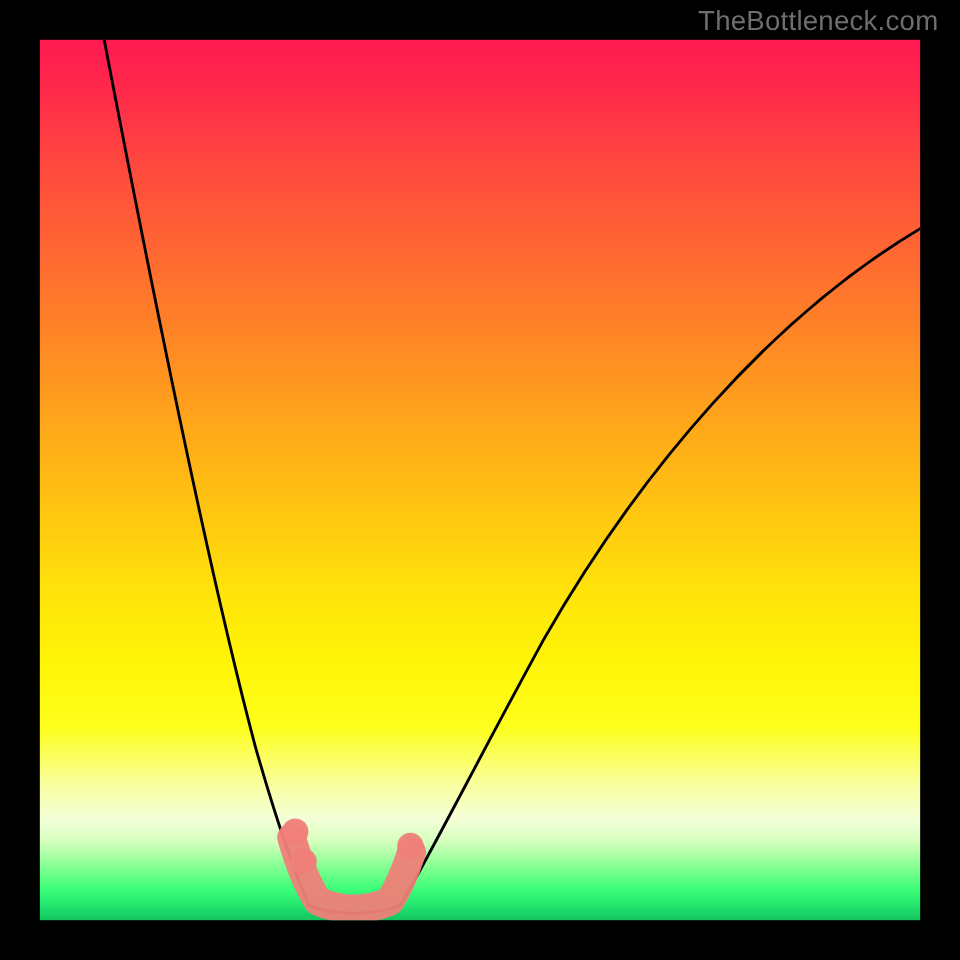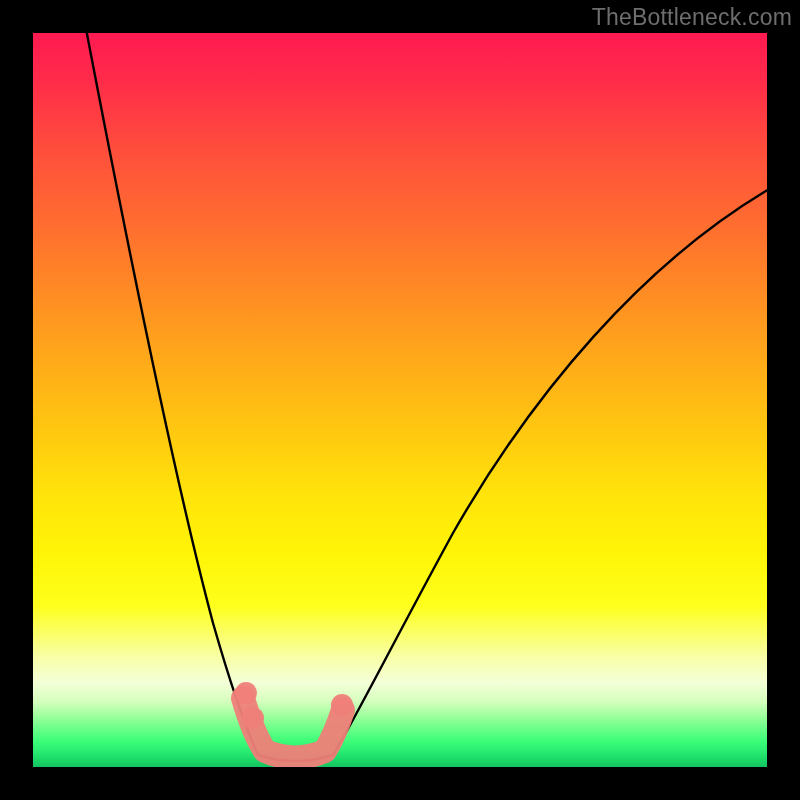--- a/index.html
+++ b/index.html
@@ -6,21 +6,21 @@
   html, body { width: 800px; height: 800px; background: #000; overflow: hidden; }
   .frame {
     position: relative;
     width: 800px;
     height: 800px;
     background: #000;
   }
   .watermark {
     position: absolute;
     top: 4px;
-    right: 8px;
+    right: 18px;
     font-family: Arial, Helvetica, sans-serif;
     font-size: 23px;
     color: #6e6e6e;
     letter-spacing: 0.2px;
     z-index: 20;
   }
   .plot-area {
     position: absolute;
     left: 33px;
     top: 33px;

